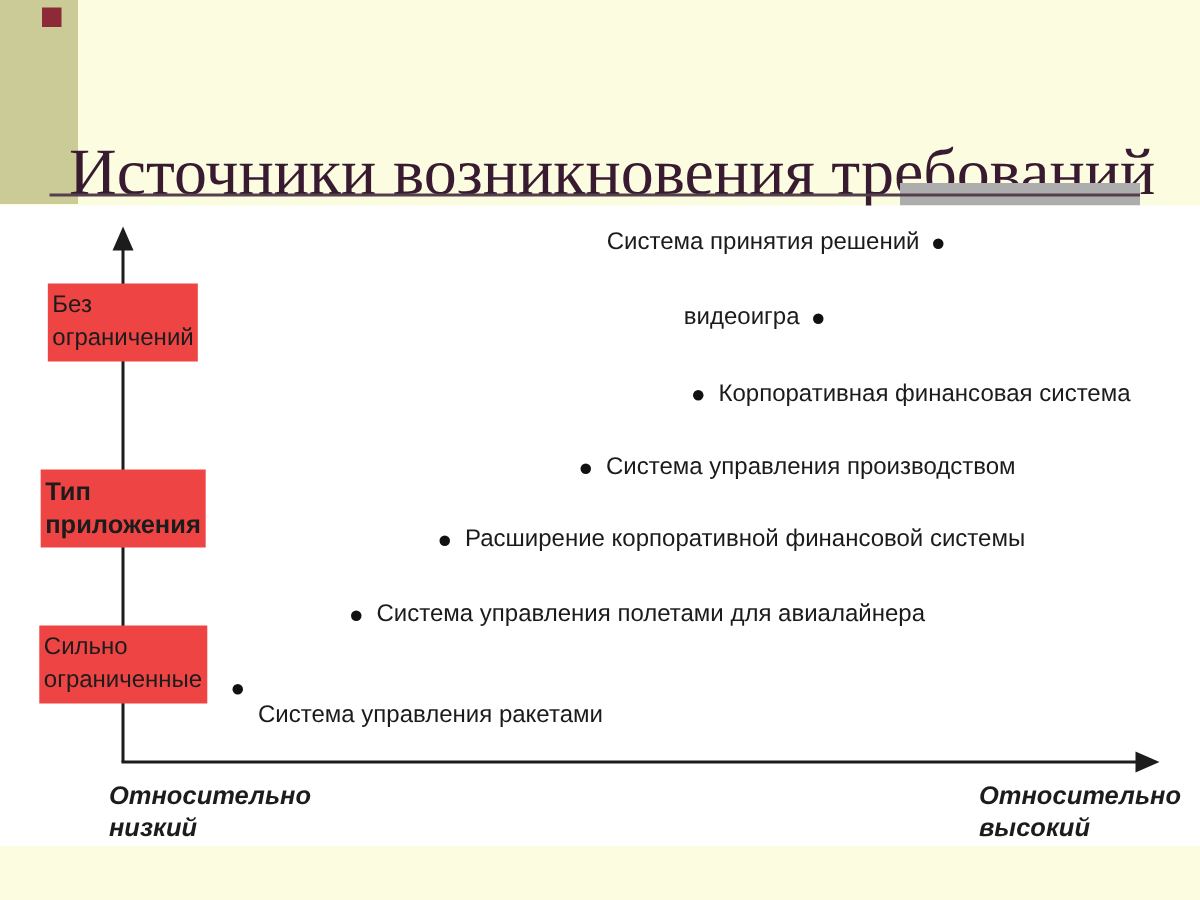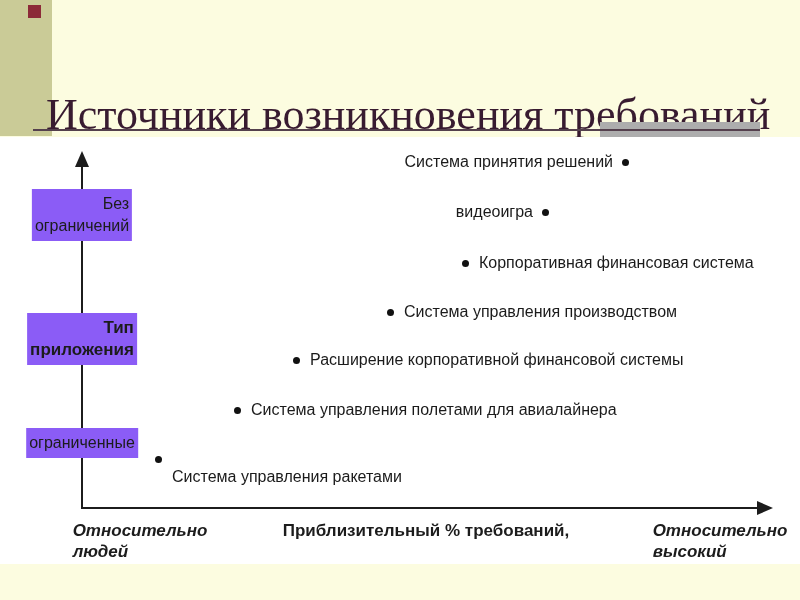--- a/index.html
+++ b/index.html
@@ -24,21 +24,21 @@
   .v-arrow{position:absolute;left:75px;top:151px;width:0;height:0;
     border-left:7px solid transparent;border-right:7px solid transparent;
     border-bottom:16px solid #1c1c1c;}
   .h-axis{position:absolute;left:81px;top:507px;width:678px;height:2px;background:#1c1c1c;}
   .h-arrow{position:absolute;left:757px;top:501px;width:0;height:0;
     border-top:7px solid transparent;border-bottom:7px solid transparent;
     border-left:16px solid #1c1c1c;}
 
   .ylab{
     position:absolute;transform:translate(-50%,-50%);
-    background:#8b5cf6;text-align:right;padding:4px 3px;
+    background:#ef4444;text-align:left;padding:4px 3px;
     font-size:16px;line-height:22px;color:#1c1c1c;white-space:nowrap;
   }
   .ylab.bold{font-weight:bold;font-size:17px;}
 
   .xlab{
     position:absolute;transform:translate(-50%,0);
     text-align:left;font-size:17px;line-height:21px;color:#1c1c1c;white-space:nowrap;
   }
   .xlab.italic{font-style:italic;font-weight:600;}
   .xlab.bold{font-weight:bold;}
@@ -70,29 +70,29 @@
 
   <div class="ylab" style="left:82px;top:215px;">
     <div>Без</div>
     <div>ограничений</div>
   </div>
   <div class="ylab bold" style="left:82px;top:339px;">
     <div>Тип</div>
     <div>приложения</div>
   </div>
   <div class="ylab" style="left:82px;top:443px;">
+    <div>Сильно</div>
     <div>ограниченные</div>
   </div>
 
   <div class="xlab italic" style="left:140px;top:520px;">
     <div>Относительно</div>
-    <div>людей</div>
+    <div>низкий</div>
   </div>
   <div class="xlab bold" style="left:426px;top:520px;">
-    <div>Приблизительный % требований,</div>
   </div>
   <div class="xlab italic" style="left:720px;top:520px;">
     <div>Относительно</div>
     <div>высокий</div>
   </div>
 
   <div id="points-layer">
       <div class="dot" style="left: 622px; top: 159px;"></div>
       <div class="pt-label" style="top: 162px; left: 613px; transform: translate(-100%, -50%);">Система принятия решений</div>
       <div class="dot" style="left: 542px; top: 209px;"></div>

